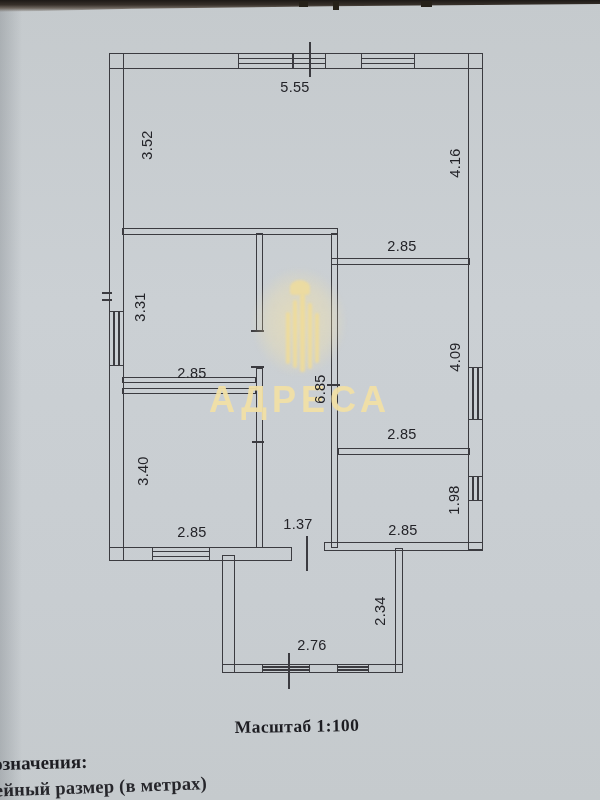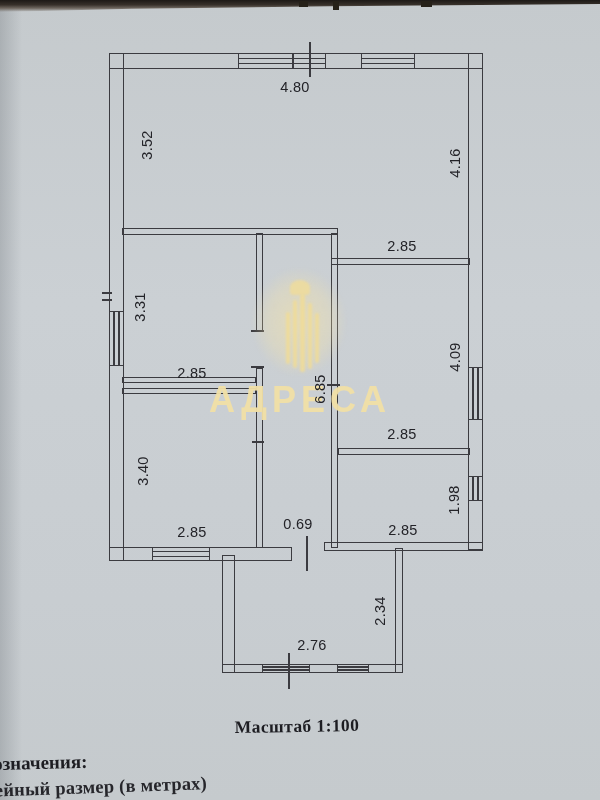--- a/index.html
+++ b/index.html
@@ -113,32 +113,32 @@
 
     <div class="wm-glow"></div>
     <div class="wm-dome"></div>
     <div class="wm-bar" style="left:286px;top:312px;width:4px;height:52px;"></div>
     <div class="wm-bar" style="left:293px;top:300px;width:4px;height:68px;"></div>
     <div class="wm-bar" style="left:300px;top:294px;width:5px;height:78px;"></div>
     <div class="wm-bar" style="left:308px;top:303px;width:4px;height:66px;"></div>
     <div class="wm-bar" style="left:315px;top:313px;width:4px;height:50px;"></div>
     <div class="wm-text">АДРЕСА</div>
 
-    <div class="dim" style="left:271px;top:78px;">4.80</div>
+    <div class="dim" style="left:271px;top:78px;">5.55</div>
     <div class="dim v" style="left:123px;top:136px;">3.52</div>
     <div class="dim v" style="left:431px;top:154px;">4.16</div>
     <div class="dim" style="left:378px;top:237px;">2.85</div>
     <div class="dim v" style="left:116px;top:298px;">3.31</div>
     <div class="dim" style="left:168px;top:364px;">2.85</div>
     <div class="dim v" style="left:296px;top:380px;">6.85</div>
     <div class="dim v" style="left:431px;top:348px;">4.09</div>
     <div class="dim" style="left:378px;top:425px;">2.85</div>
     <div class="dim v" style="left:119px;top:462px;">3.40</div>
     <div class="dim" style="left:168px;top:523px;">2.85</div>
-    <div class="dim" style="left:274px;top:515px;">0.69</div>
+    <div class="dim" style="left:274px;top:515px;">1.37</div>
     <div class="dim" style="left:379px;top:521px;">2.85</div>
     <div class="dim v" style="left:430px;top:491px;">1.98</div>
     <div class="dim v" style="left:356px;top:602px;">2.34</div>
     <div class="dim" style="left:288px;top:636px;">2.76</div>
   </div>
 
   <div class="scale-label">Масштаб 1:100</div>
   <div class="legend-heading">означения:</div>
   <div class="legend-item">нейный размер (в метрах)</div>
 

